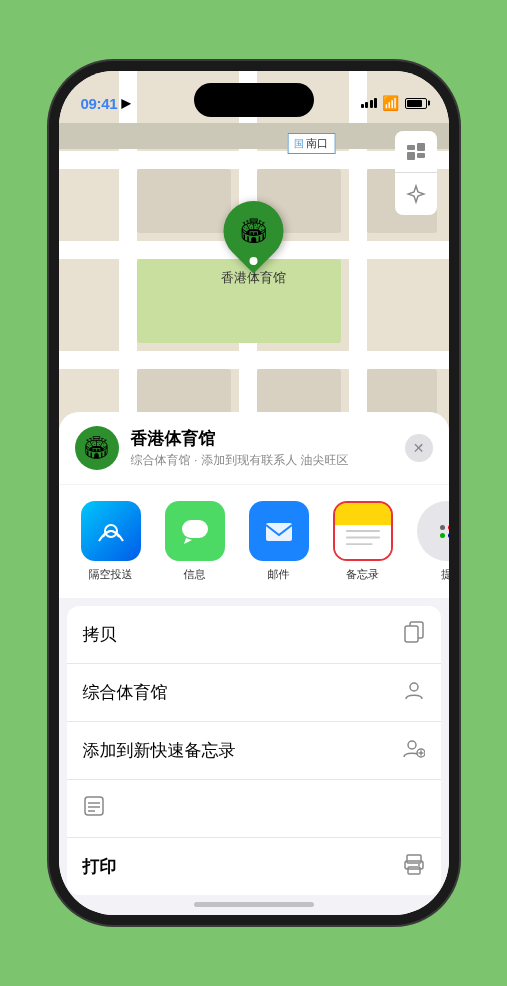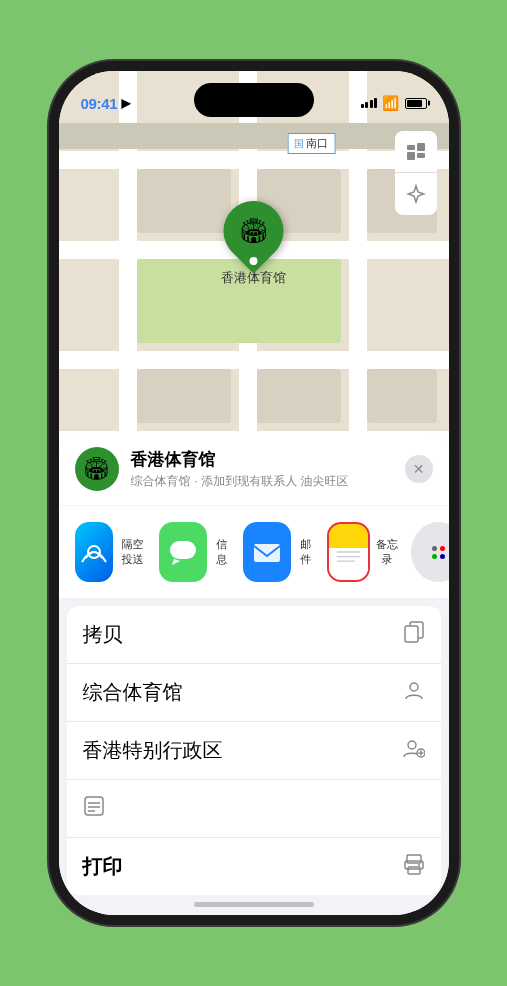--- a/index.html
+++ b/index.html
@@ -268,21 +268,21 @@
       margin-top: 1px;
       padding: 16px 16px 16px;
       display: flex;
       gap: 12px;
       overflow-x: auto;
       scrollbar-width: none;
     }
     .share-row::-webkit-scrollbar { display: none; }
     .share-item {
       display: flex;
-      flex-direction: row;
+      flex-direction: column;
       align-items: center;
       gap: 6px;
       flex-shrink: 0;
       width: 72px;
       cursor: pointer;
     }
     .share-app-icon {
       width: 60px;
       height: 60px;
       border-radius: 14px;
@@ -322,21 +322,21 @@
     .action-item {
       display: flex;
       align-items: center;
       justify-content: space-between;
       padding: 15px 16px;
       cursor: pointer;
       border-bottom: 0.5px solid #e5e5ea;
     }
     .action-item:last-child { border-bottom: none; font-weight: bold; }
     .action-label {
-      font-size: 20px;
+      font-size: 17px;
       color: #000;
     }
     .action-icon {
       font-size: 20px;
       color: #888;
     }
     
     .home-indicator {
       position: absolute;
       bottom: 8px;
@@ -517,21 +517,21 @@
         <span class="action-label">综合体育馆</span>
         <span class="action-icon">
           <svg width="22" height="22" viewBox="0 0 22 22" fill="none">
             <circle cx="11" cy="8" r="4" stroke="#888" stroke-width="1.5"></circle>
             <path d="M3 20 C3 15 19 15 19 20" stroke="#888" stroke-width="1.5" fill="none"></path>
           </svg>
         </span>
       </div>
 
       <div class="action-item">
-        <span class="action-label">香港特别行政区</span>
+        <span class="action-label">添加到新快速备忘录</span>
         <span class="action-icon">
           <svg width="22" height="22" viewBox="0 0 22 22" fill="none">
             <circle cx="9" cy="8" r="4" stroke="#888" stroke-width="1.5"></circle>
             <path d="M1 20 C1 15 17 15 17 20" stroke="#888" stroke-width="1.5" fill="none"></path>
             <circle cx="18" cy="16" r="4" fill="white" stroke="#888" stroke-width="1.5"></circle>
             <line x1="18" y1="13.5" x2="18" y2="18.5" stroke="#888" stroke-width="1.5"></line>
             <line x1="15.5" y1="16" x2="20.5" y2="16" stroke="#888" stroke-width="1.5"></line>
           </svg>
         </span>
       </div>

